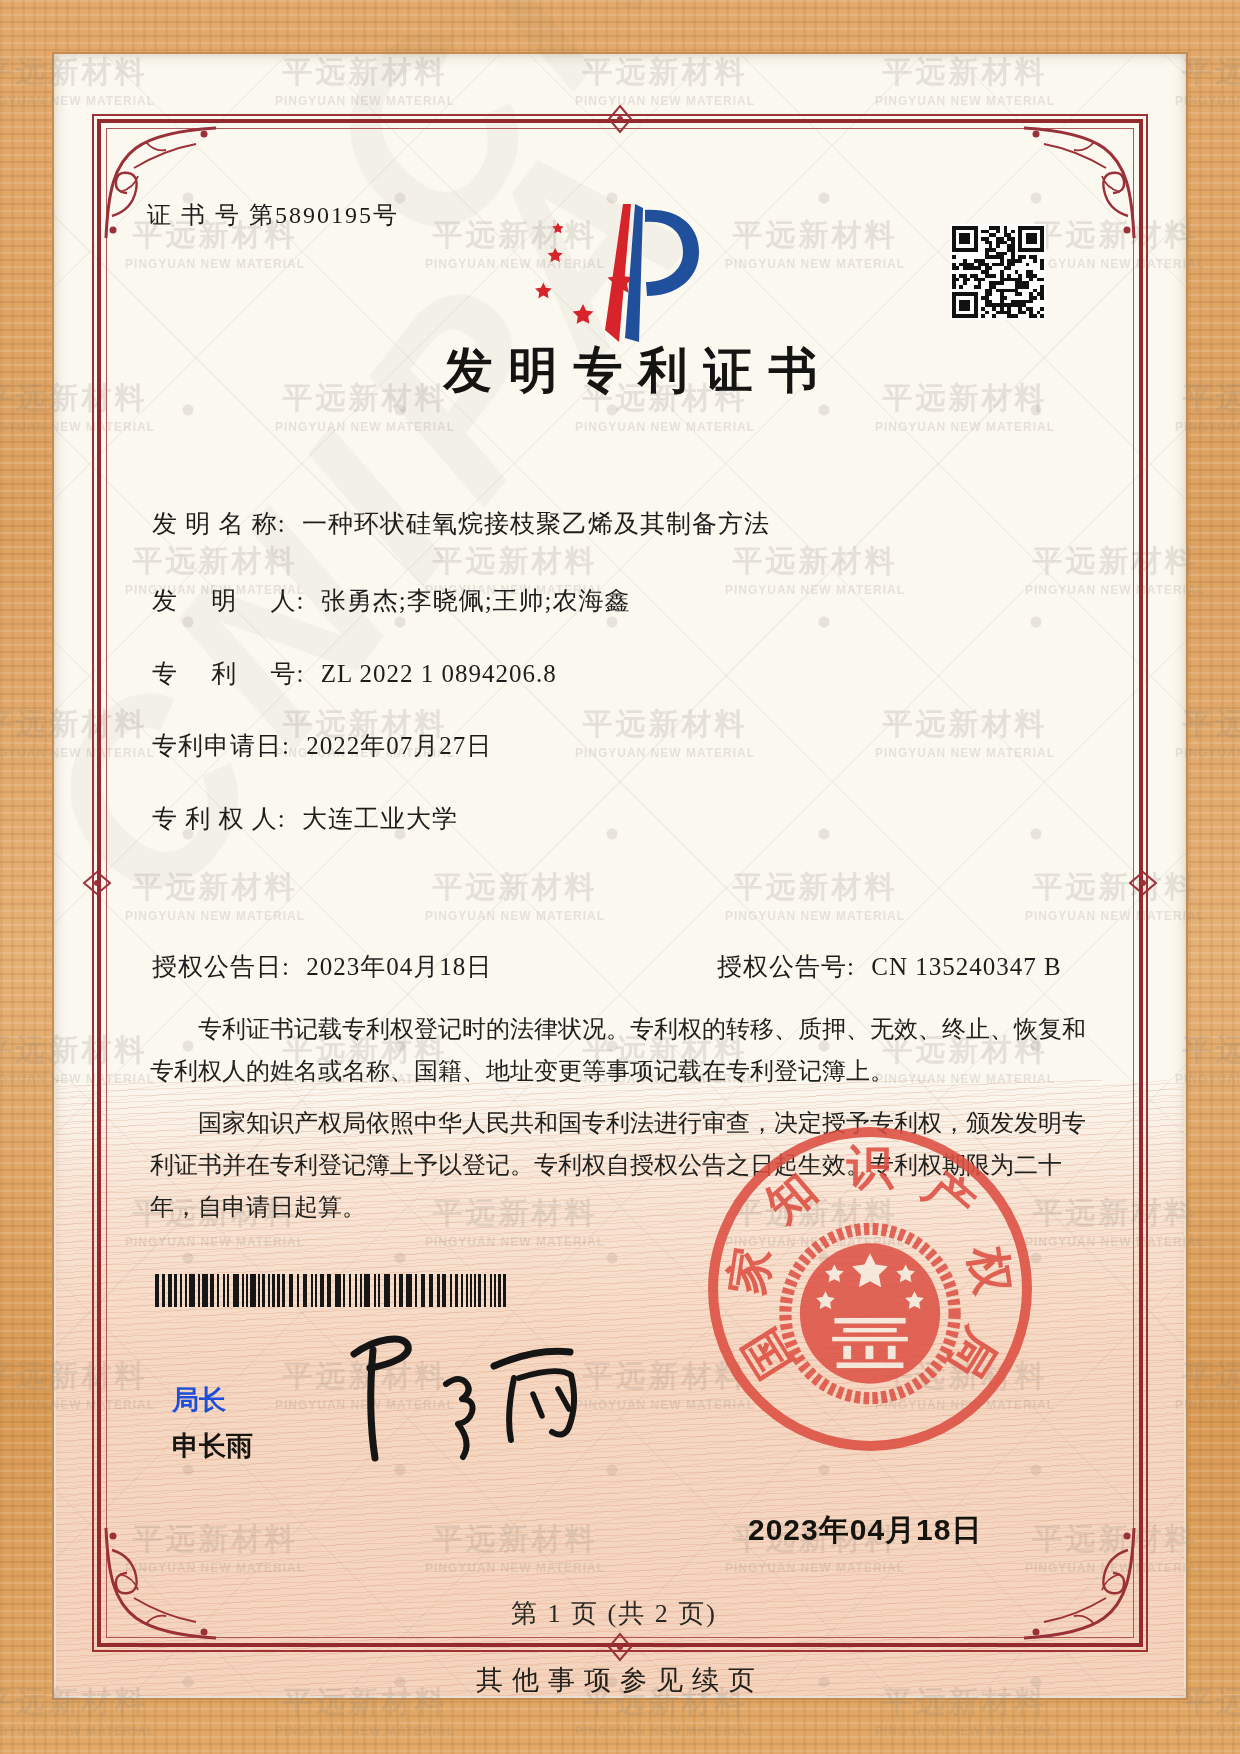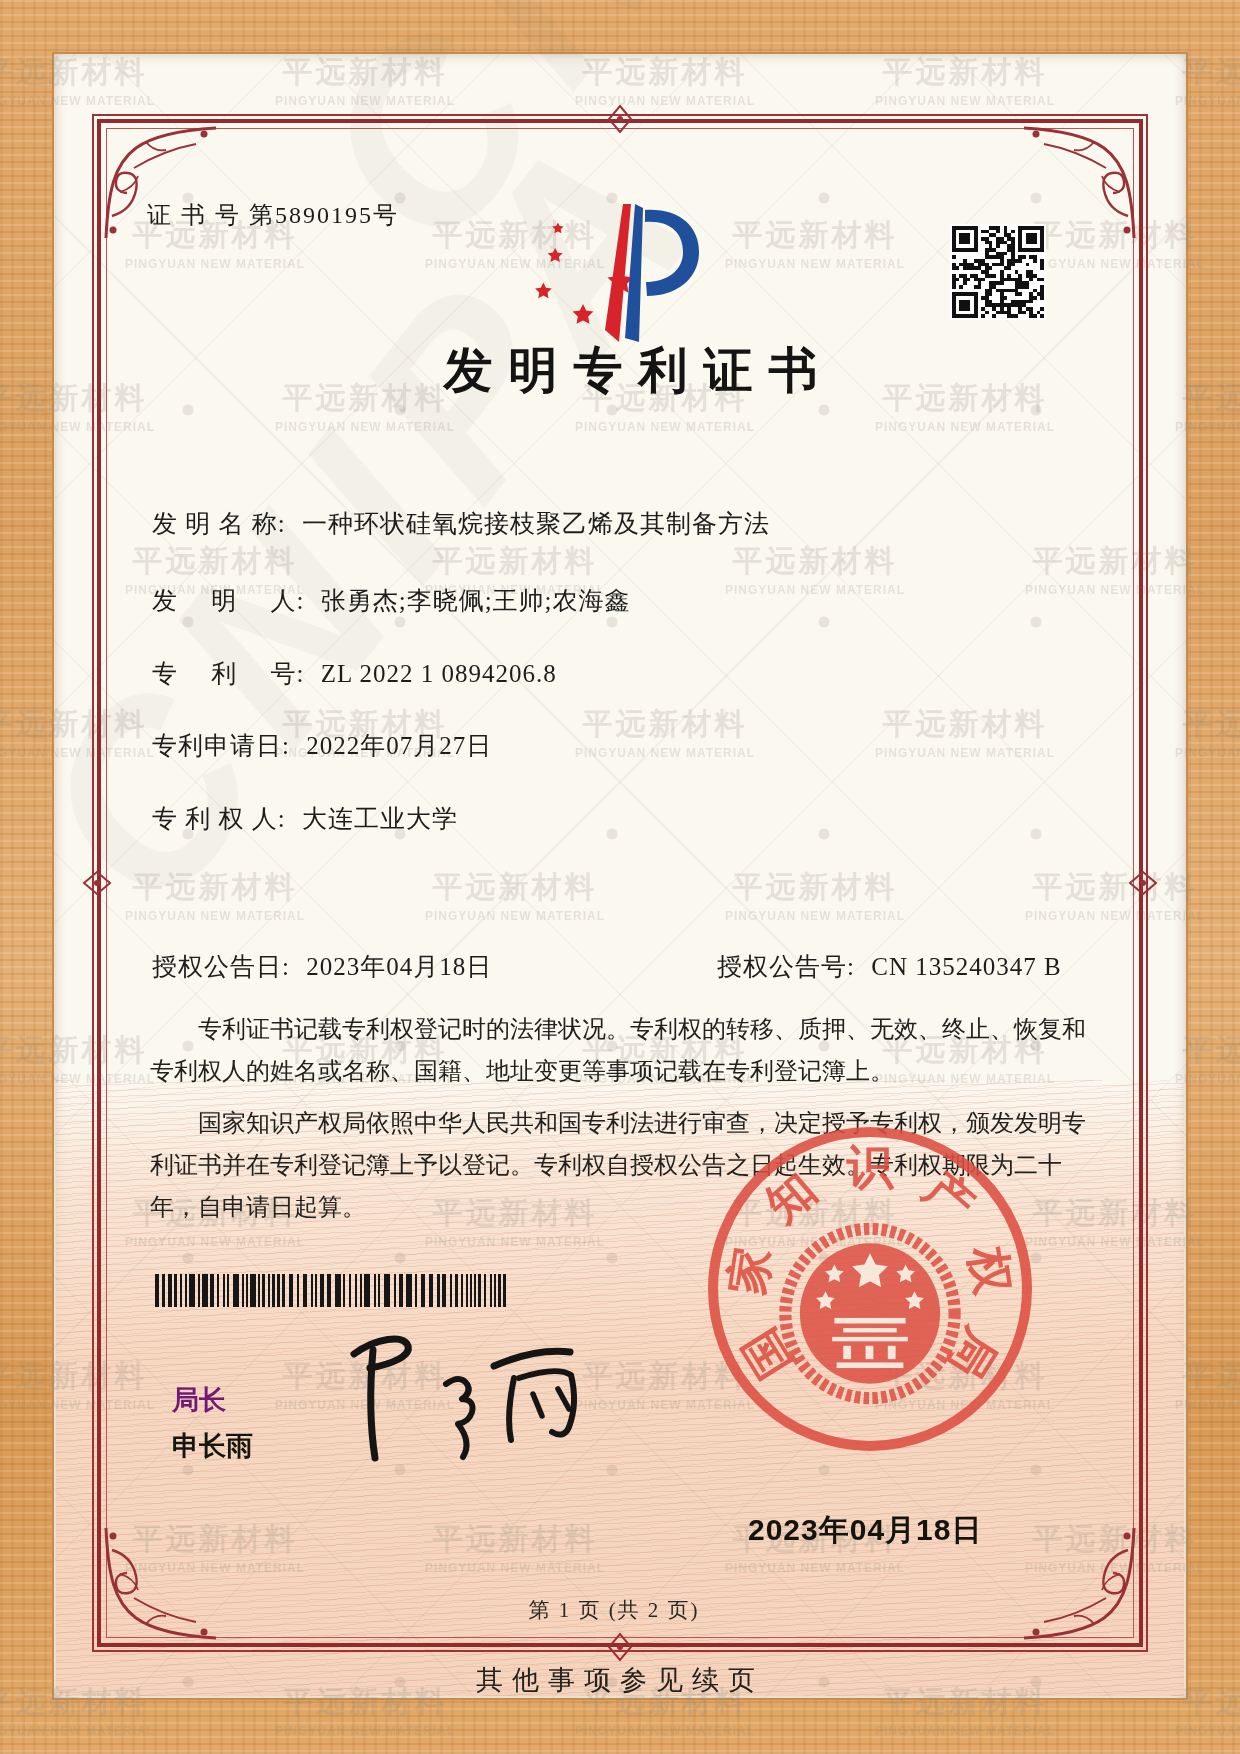--- a/index.html
+++ b/index.html
@@ -64,29 +64,29 @@
   .frow{position:absolute;left:152px;right:120px;font-size:25px;color:#1d1d1b;white-space:nowrap;}
   .flabel{letter-spacing:1px;}
   .fvalue{margin-left:10px;letter-spacing:1px;}
   .grant2{position:absolute;left:565px;top:0;}
   .paras{position:absolute;left:150px;top:1008px;width:948px;color:#23211e;}
   .paras p{margin:0 0 10px 0;font-size:24px;line-height:42px;text-indent:2em;
     font-family:"Liberation Serif","DejaVu Serif",serif;}
   .barcode{position:absolute;left:155px;top:1274px;width:368px;height:33px;display:flex;align-items:stretch;}
   .barcode div{background:#161616;height:100%;flex:0 0 auto;}
   .director-label{position:absolute;left:172px;top:1382px;font-size:27px;font-weight:bold;
-    font-family:"Liberation Sans",sans-serif;color:#701a75;}
+    font-family:"Liberation Sans",sans-serif;color:#1d4ed8;}
   .director-name{position:absolute;left:172px;top:1428px;font-size:27px;font-weight:bold;
     font-family:Liberation Sans, sans-serif;color:#17150f;}
   .sig{position:absolute;left:318px;top:1326px;width:280px;height:145px;}
   .seal{position:absolute;left:703px;top:1122px;width:334px;height:334px;z-index:7;opacity:.88;}
   .seal text{font-size:42px;font-weight:bold;fill:#dd4f42;font-family:"Liberation Serif",serif;}
   .sealdate{position:absolute;left:748px;top:1510px;font-size:30px;font-weight:bold;
     font-family:"Liberation Sans",sans-serif;color:#15130e;z-index:8;letter-spacing:1px;}
-  .pageinfo{position:absolute;left:0;right:12px;top:1596px;text-align:center;font-size:21px;
+  .pageinfo{position:absolute;left:0;right:12px;top:1596px;text-align:center;font-size:26px;
     letter-spacing:2px;color:#2a2824;}
   .footnote{position:absolute;left:0;right:0;top:1662px;text-align:center;font-size:27px;
     letter-spacing:9px;color:#23211c;z-index:6;}
 </style>
 </head>
 <body>
 
 <div class="wood"></div>
 <div class="mat"></div>
 <div class="guilloche"></div>

